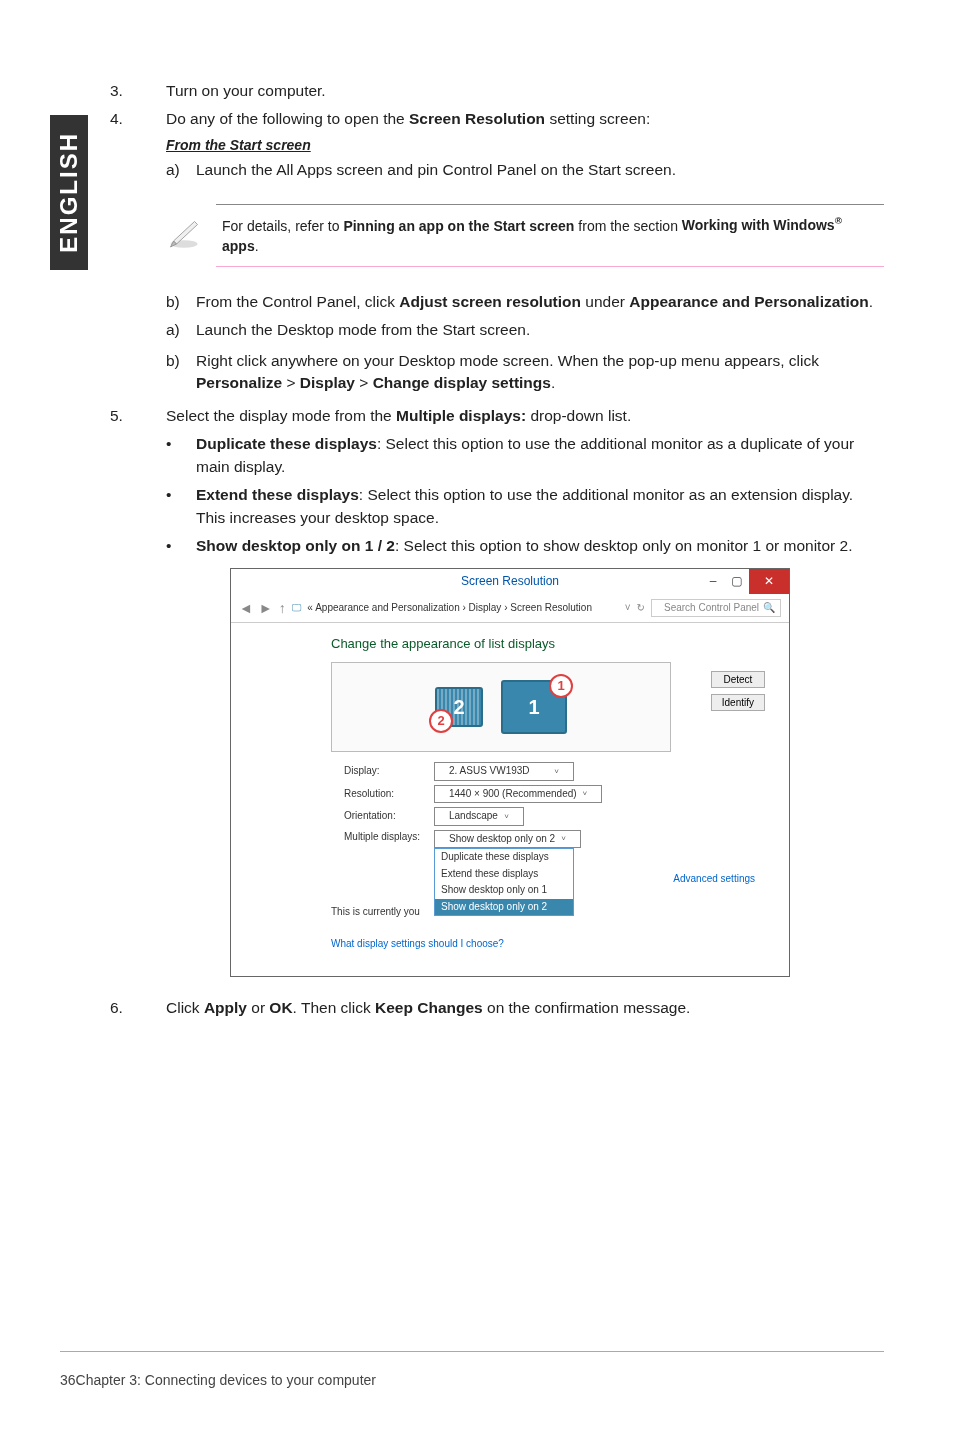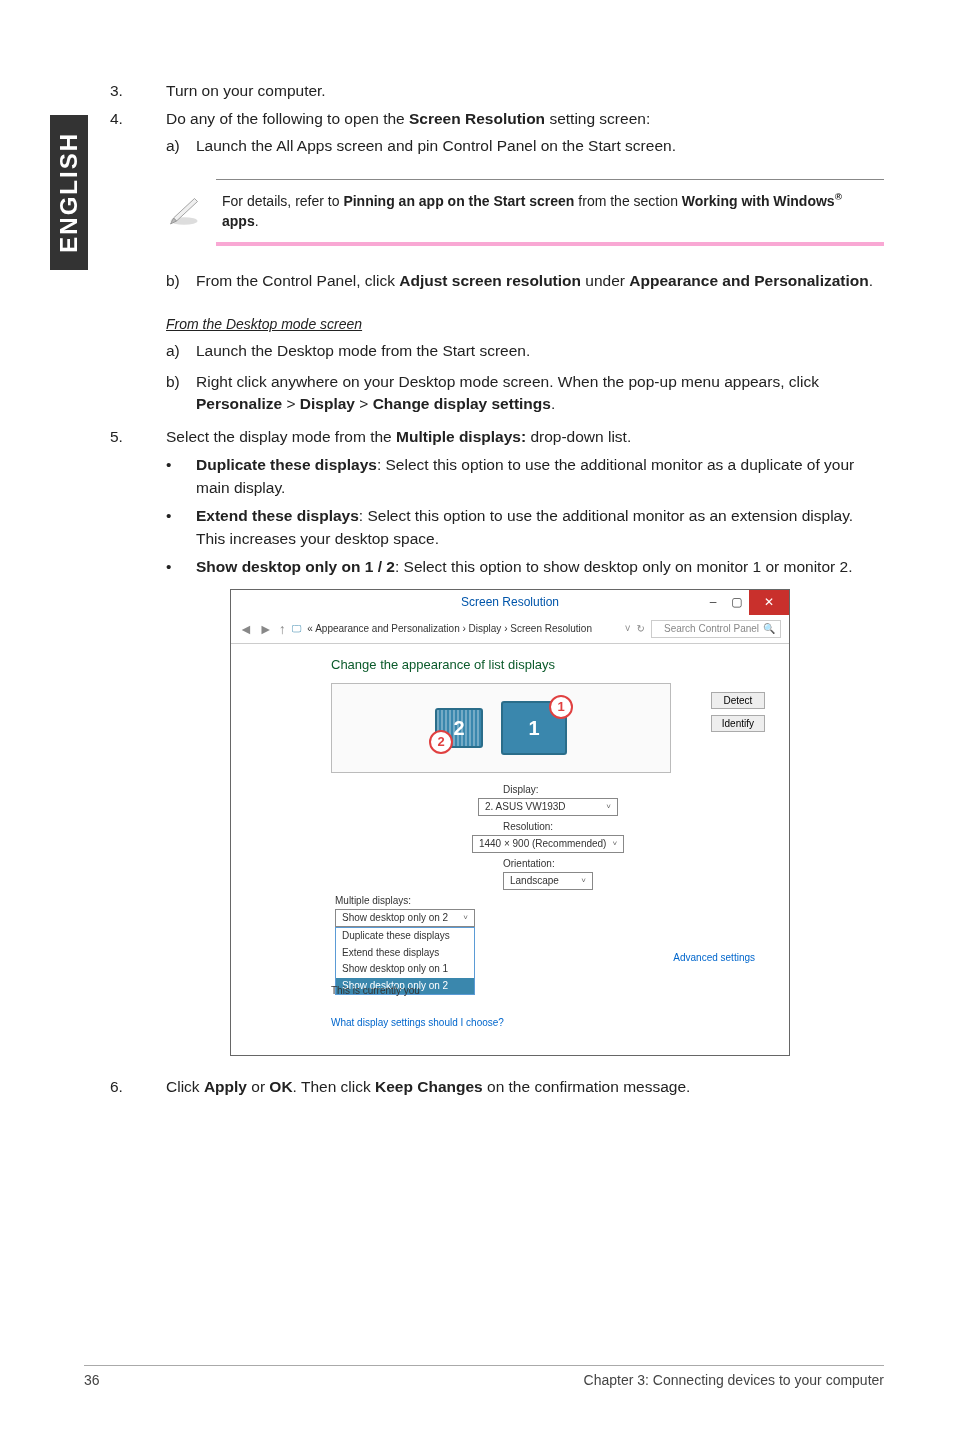--- a/index.html
+++ b/index.html
@@ -12,21 +12,21 @@
   .step .num { width: 56px; flex-shrink: 0; }
   .step .body { flex: 1; }
   .sub { display: flex; margin-top: 4px; margin-bottom: 4px; }
   .sub .let { width: 30px; flex-shrink: 0; }
   .sub .txt { flex: 1; }
   .under-it { font-style: italic; font-weight: bold; text-decoration: underline; font-size: 14px; }
   .under-it2 { font-style: italic; text-decoration: underline; font-size: 14px; }
   .note-row { display: flex; align-items: center; margin: 18px 0 24px 56px; }
   .note-icon { width: 50px; flex-shrink: 0; }
   .note-icon svg { width: 36px; height: 36px; }
-  .note-box { flex: 1; border-top: 1px solid #888; border-bottom: 4px solid #f9a8d4; padding: 10px 6px; font-size: 14px; }
+  .note-box { flex: 1; border-top: 1px solid #888; border-bottom: 1px solid #f9a8d4; padding: 10px 6px; font-size: 14px; }
   .bul { display: flex; margin: 6px 0 6px 56px; }
   .bul .dot { width: 30px; flex-shrink: 0; }
   .bul .txt { flex: 1; }
   b { font-weight: bold; }
   sup { font-size: 0.7em; }
   .screenshot { margin: 10px 0 20px 120px; width: 560px; border: 1px solid #666; background: #fff; font-size: 10px; color: #333; }
   .ss-title { background: #fff; color: #05a; padding: 4px 8px; text-align: center; position: relative; font-size: 12px; }
   .ss-close { position: absolute; right: 0; top: 0; width: 40px; height: 100%; background: #c9302c; color: #fff; display: flex; align-items: center; justify-content: center; font-size: 12px; }
   .ss-min { position: absolute; right: 40px; top: 0; width: 24px; height: 100%; display: flex; align-items: center; justify-content: center; color: #444; }
   .ss-max { position: absolute; right: 64px; top: 0; width: 24px; height: 100%; display: flex; align-items: center; justify-content: center; color: #444; }
@@ -38,53 +38,54 @@
   .ss-body { padding: 12px 24px 24px 100px; }
   .ss-h { color: #0a5a2a; font-size: 13px; margin-bottom: 8px; }
   .disp-box { border: 1px solid #bbb; background: #fafafa; height: 90px; display: flex; align-items: center; justify-content: center; gap: 18px; margin-bottom: 10px; width: 340px; position: relative; }
   .mon { background: #3a87ad; color: #fff; border: 2px solid #2a6d8a; border-radius: 3px; display: flex; align-items: center; justify-content: center; font-size: 20px; font-weight: bold; position: relative; }
   .mon.small { width: 48px; height: 40px; }
   .mon.big { width: 66px; height: 54px; border-color: #2a6d8a; }
   .mon-ghost { position: absolute; left: 0; top: 0; width: 100%; height: 100%; background: repeating-linear-gradient(90deg, rgba(255,255,255,0.3) 0 2px, transparent 2px 4px); }
   .circle { position: absolute; width: 24px; height: 24px; border: 2px solid #e04040; border-radius: 50%; background: #fff; color: #e04040; font-weight: bold; display: flex; align-items: center; justify-content: center; font-size: 13px; }
   .btns-right { position: absolute; right: -95px; top: 8px; display: flex; flex-direction: column; gap: 6px; }
   .winbtn { border: 1px solid #aaa; background: #eee; padding: 2px 10px; font-size: 10px; }
-  .field-row { display: flex; align-items: center; margin: 4px 4px; flex-direction: column; }
+  .field-row { display: flex; align-items: center; margin: 4px 13px; }
   .field-row .lbl { width: 90px; color: #333; }
-  .dd { border: 1px solid #888; padding: 1px 6px; font-size: 10px; background: #fff; min-width: 140px; display: inline-flex; justify-content: space-between; align-items: center; }
+  .dd { border: 1px solid #888; padding: 1px 14px; font-size: 10px; background: #fff; min-width: 140px; display: inline-flex; justify-content: space-between; align-items: center; }
   .dd .car { color: #666; font-size: 8px; margin-left: 6px; }
   .dd-open { border: 1px solid #5b9bd5; background: #fff; margin-top: 0; width: 140px; font-size: 10px; }
   .dd-open div { padding: 1px 6px; }
   .dd-open .sel { background: #3a87ad; color: #fff; }
   .link { color: #0066cc; }
   .adv { text-align: right; padding-right: 60px; }
   .ok-row { text-align: right; padding: 10px 30px 0 0; }
   .ok-row .winbtn { margin-left: 4px; padding: 3px 18px; }
   .ok-row .disabled { color: #aaa; }
-  .footer { position: absolute; bottom: 50px; left: 60px; right: 70px; border-top: 1px solid #aaa; padding-top: 6px; display: flex; justify-content: space-between; font-size: 14px; color: #444; margin-left: 24px; }
+  .footer { position: absolute; bottom: 50px; left: 60px; right: 70px; border-top: 1px solid #aaa; padding-top: 20px; display: flex; justify-content: flex-start; font-size: 14px; color: #444; }
 </style>
 </head>
 <body>
 
 <div class="page">
   <div class="side-tab">
       <span>ENGLISH</span>
     </div>
 
   <div class="content">
 
     <div class="step">
       <div class="num">3.</div>
       <div class="body">Turn on your computer.</div>
     </div>
 
     <div class="step">
       <div class="num">4.</div>
       <div class="body">
         <span>Do any of the following to open the </span><b>Screen Resolution</b><span> setting screen:</span>
+        <div class="under-it" style="margin-top:4px;">From the Start screen</div>
         <div class="sub">
           <div class="let">a)</div>
           <div class="txt">Launch the All Apps screen and pin Control Panel on the Start screen.</div>
         </div>
       </div>
     </div>
 
     <div class="note-row">
       <div class="note-icon">
         <svg viewBox="0 0 48 48">
@@ -99,21 +100,20 @@
     </div>
 
     <div style="margin-left:56px;">
       <div class="sub">
         <div class="let">b)</div>
         <div class="txt">
           <span>From the Control Panel, click </span><b>Adjust screen resolution</b><span> under </span><b>Appearance and Personalization</b><span>.</span>
         </div>
       </div>
 
-      <div class="under-it2" style="margin-top:22px;">From the Desktop mode screen</div>
       <div class="sub" style="margin-top:6px;">
         <div class="let">a)</div>
         <div class="txt">Launch the Desktop mode from the Start screen.</div>
       </div>
       <div class="sub" style="margin-top:8px;">
         <div class="let">b)</div>
         <div class="txt">
           <span>Right click anywhere on your Desktop mode screen. When the pop-up menu appears, click </span><b>Personalize</b><span> &gt; </span><b>Display</b><span> &gt; </span><b>Change display settings</b><span>.</span>
         </div>
       </div>

